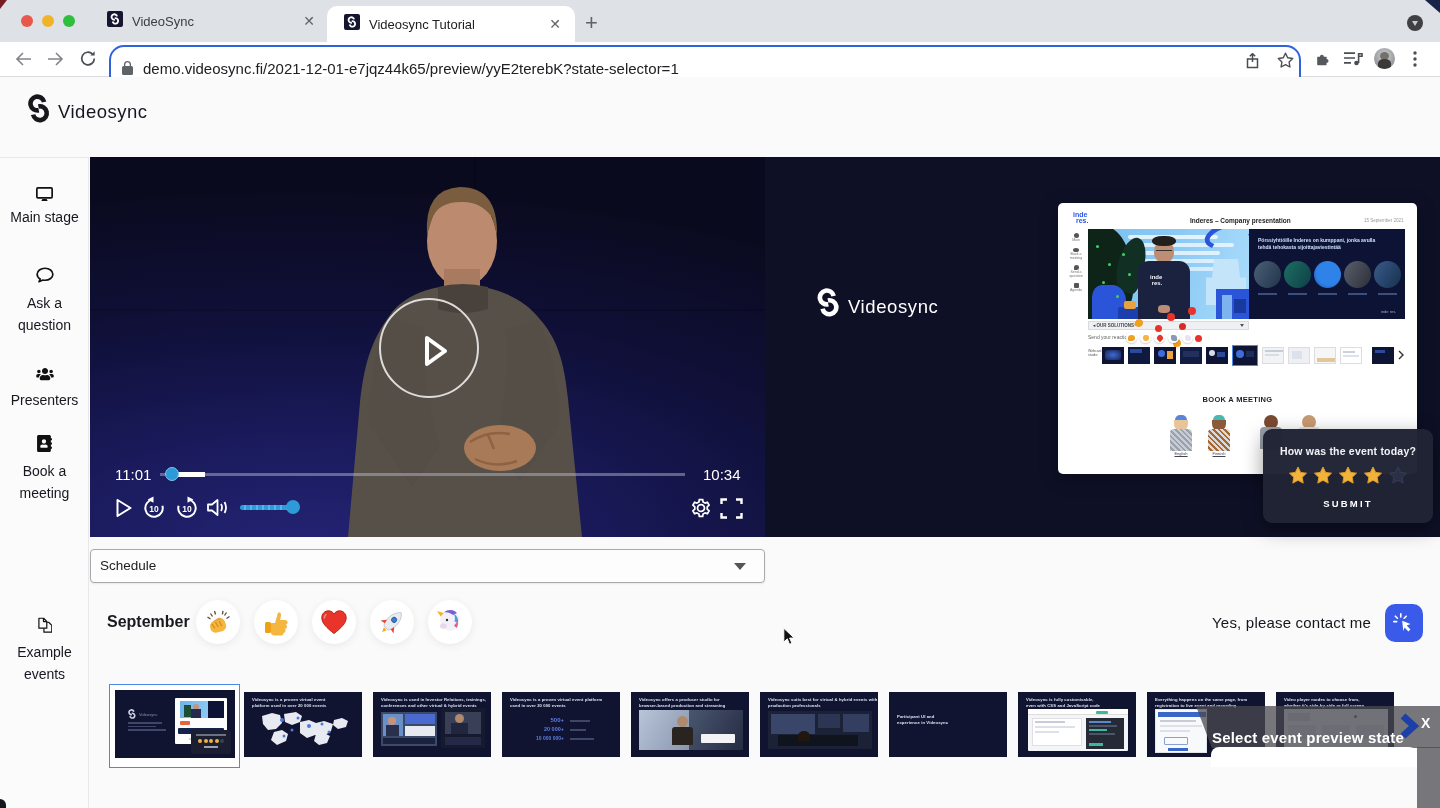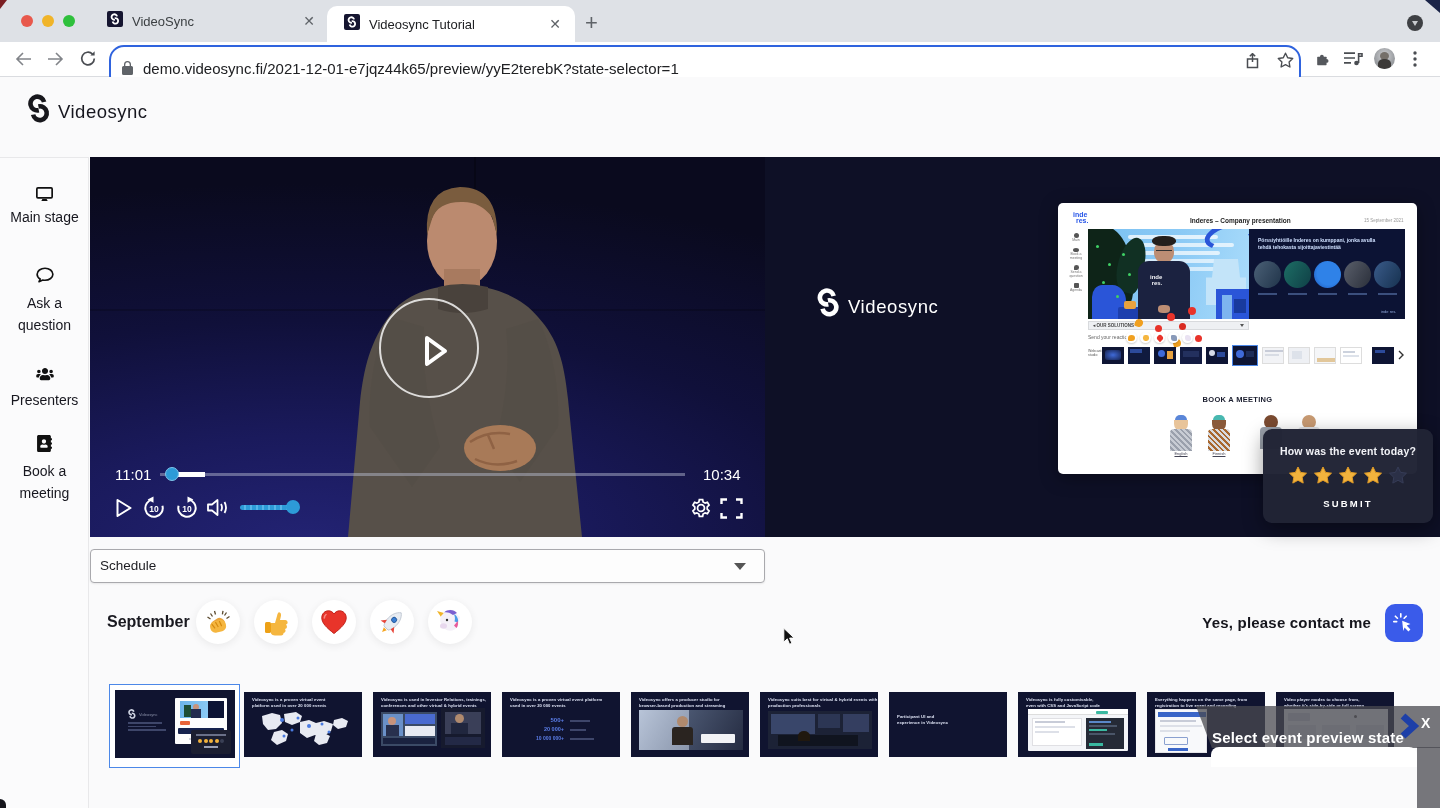--- a/index.html
+++ b/index.html
@@ -26,21 +26,21 @@
 
 #video{position:absolute;left:90px;top:80px;width:675px;height:380px;background:radial-gradient(130% 95% at 32% 102%, #232374 0%, #1a1a5c 30%, #10103a 62%, #0a0a1e 100%);overflow:hidden;}
 #rpanel{position:absolute;left:765px;top:80px;width:675px;height:380px;background:#0e1026;overflow:visible;}
 
 #schedule{position:absolute;left:90px;top:472px;width:675px;height:34px;background:#fdfdfd;border:1px solid #a9a9ad;border-radius:4px;box-shadow:0 1px 2px rgba(0,0,0,.08);}
 #schedule .t{position:absolute;left:9px;top:8px;font-size:13.5px;color:#1d1d22;}
 #schedule .c{position:absolute;right:18px;top:13px;width:0;height:0;border-left:6px solid transparent;border-right:6px solid transparent;border-top:7px solid #555;}
 
 #reactlbl{position:absolute;left:107px;top:536px;font-size:16px;font-weight:700;color:#191920;}
 .rcirc{position:absolute;top:523px;width:44px;height:44px;border-radius:50%;background:#fff;box-shadow:0 2px 8px rgba(0,0,0,.07);display:flex;align-items:center;justify-content:center;}
-#contact{position:absolute;right:69px;top:537px;font-size:15px;font-weight:700;color:#15151c;letter-spacing:.2px;}
+#contact{position:absolute;right:69px;top:537px;font-size:15px;font-weight:400;color:#15151c;letter-spacing:.2px;}
 #bluebtn{position:absolute;left:1385px;top:527px;width:38px;height:38px;border-radius:10px;background:#3a5bea;display:flex;align-items:center;justify-content:center;}
 
 #selbox{position:absolute;left:109px;top:607px;width:131px;height:84px;border:1.5px solid #4c88e8;background:#fff;}
 .thumb{position:absolute;top:615px;width:118px;height:65px;background:#101430;overflow:hidden;}
 .tht{position:absolute;left:8px;top:5px;right:4px;font-size:4.2px;color:#dfe4f5;font-weight:700;line-height:5.8px;letter-spacing:.1px;white-space:nowrap;}
 
 #greyov{position:absolute;left:1196px;top:629px;width:244px;height:42px;background:rgba(73,74,80,.75);clip-path:polygon(0 0,100% 0,100% 100%,6.5% 100%);}
 #selstate{position:absolute;left:1212px;top:652px;font-size:15px;font-weight:700;color:#fff;letter-spacing:.2px;}
 #tooltip{position:absolute;left:1211px;top:670px;width:206px;height:20px;background:#fff;border-radius:8px 8px 0 0;}
 #privpanel{position:absolute;left:1131px;top:681px;width:302px;height:50px;background:linear-gradient(#f7f7f8,#ebebed);border-radius:12px;box-shadow:0 2px 10px rgba(0,0,0,.18);}
@@ -158,20 +158,27 @@
     <svg width="18" height="14" viewBox="0 0 640 512">
         <path fill="#111" d="M96 224c35.3 0 64-28.7 64-64s-28.7-64-64-64-64 28.7-64 64 28.7 64 64 64zm448 0c35.3 0 64-28.7 64-64s-28.7-64-64-64-64 28.7-64 64 28.7 64 64 64zm32 32h-64c-17.6 0-33.5 7.1-45.1 18.6 40.3 22.1 68.9 62 75.1 109.4h66c17.7 0 32-14.3 32-32v-32c0-35.3-28.7-64-64-64zm-256 0c61.9 0 112-50.1 112-112S381.9 32 320 32 208 82.1 208 144s50.1 112 112 112zm76.8 32h-8.3c-20.8 10-43.9 16-68.5 16s-47.6-6-68.5-16h-8.3C179.6 288 128 339.6 128 403.2V432c0 26.5 21.5 48 48 48h288c26.5 0 48-21.5 48-48v-28.8c0-63.6-51.6-115.2-115.2-115.2zm-223.7-13.4C161.5 263.1 145.6 256 128 256H64c-35.3 0-64 28.7-64 64v32c0 17.7 14.3 32 32 32h65.9c6.3-47.4 34.9-87.3 75.2-109.4z"></path>
       </svg>
     <div class="lbl" style="margin-top:4px;">Presenters</div>
   </div>
   <div class="nav" style="top:358px;">
     <svg width="15" height="17" viewBox="0 0 448 512">
         <path fill="#111" d="M436 160c6.6 0 12-5.4 12-12v-40c0-6.6-5.4-12-12-12h-20V48c0-26.5-21.5-48-48-48H48C21.5 0 0 21.5 0 48v416c0 26.5 21.5 48 48 48h320c26.5 0 48-21.5 48-48v-48h20c6.6 0 12-5.4 12-12v-40c0-6.6-5.4-12-12-12h-20v-64h20c6.6 0 12-5.4 12-12v-40c0-6.6-5.4-12-12-12h-20v-64h20zm-228-32c35.3 0 64 28.7 64 64s-28.7 64-64 64-64-28.7-64-64 28.7-64 64-64zm112 236.8c0 10.6-10 19.2-22.4 19.2H118.4C106 384 96 375.4 96 364.8v-19.2c0-31.8 30.1-57.6 67.2-57.6h5c12.3 5.1 25.7 8 39.8 8s27.6-2.9 39.8-8h5c37.1 0 67.2 25.8 67.2 57.6v19.2z"></path>
       </svg>
     <div class="lbl" style="margin-top:4px;">Book a<br>meeting</div>
+  </div>
+  <div class="nav" style="top:540px;">
+    <svg width="15" height="16" viewBox="0 0 26 28">
+        <path d="M8 5.5V2.2h8.3l5.5 5.4v11.9H8V12" stroke="#111" stroke-width="2.1" fill="none" stroke-linejoin="round" transform="translate(4,7)"></path>
+        <path d="M2.2 2.2h8.3l5.5 5.4v11.9H2.2z M10.2 2.5V8h5.6" stroke="#111" stroke-width="2.1" fill="#fbfbfc" stroke-linejoin="round" transform="translate(1,0)"></path>
+      </svg>
+    <div class="lbl" style="margin-top:4px;">Example<br>events</div>
   </div>
   <div id="video">
 
     <div class="abs" style="left:384px;top:0;width:2px;height:380px;background:rgba(0,0,0,.25);"></div>
     <div class="abs" style="left:0;top:152px;width:675px;height:2px;background:rgba(0,0,0,.18);"></div>
 
     <svg class="abs" style="left:230px;top:20px;" width="445" height="360" viewBox="0 0 445 360">
       <ellipse cx="142" cy="64" rx="35" ry="46" fill="#bb8a6f"></ellipse>
       <path d="M107 58 Q104 12 140 10 Q178 10 177 58 L172 40 Q160 24 141 25 Q118 25 112 42 Z" fill="#7a5c3e"></path>
       <path d="M124 92 h36 v30 h-36z" fill="#a87a5f"></path>

